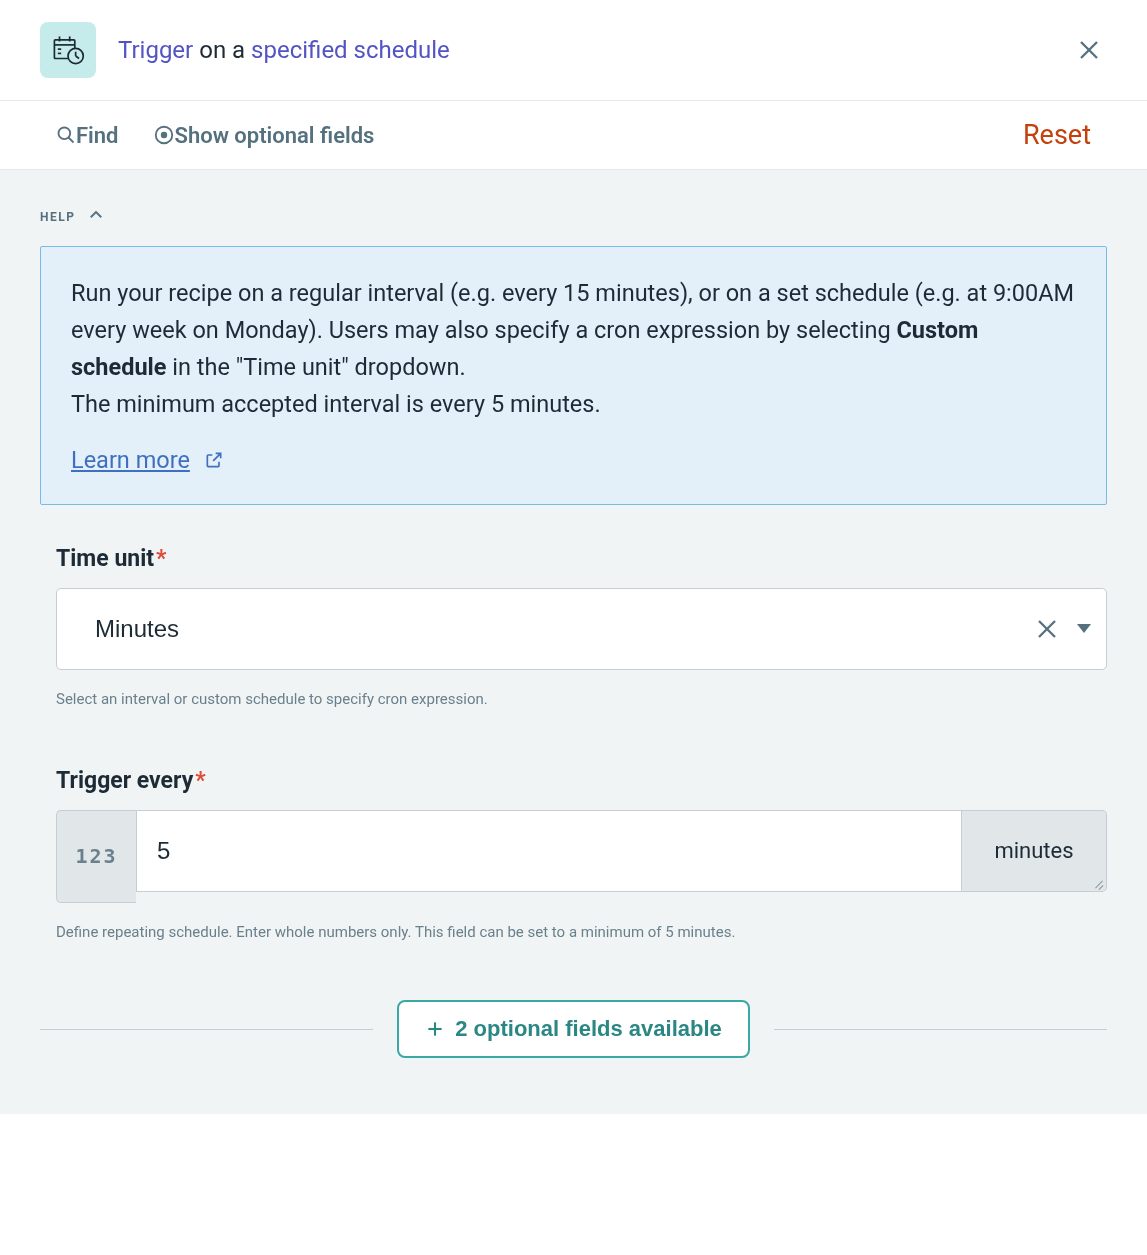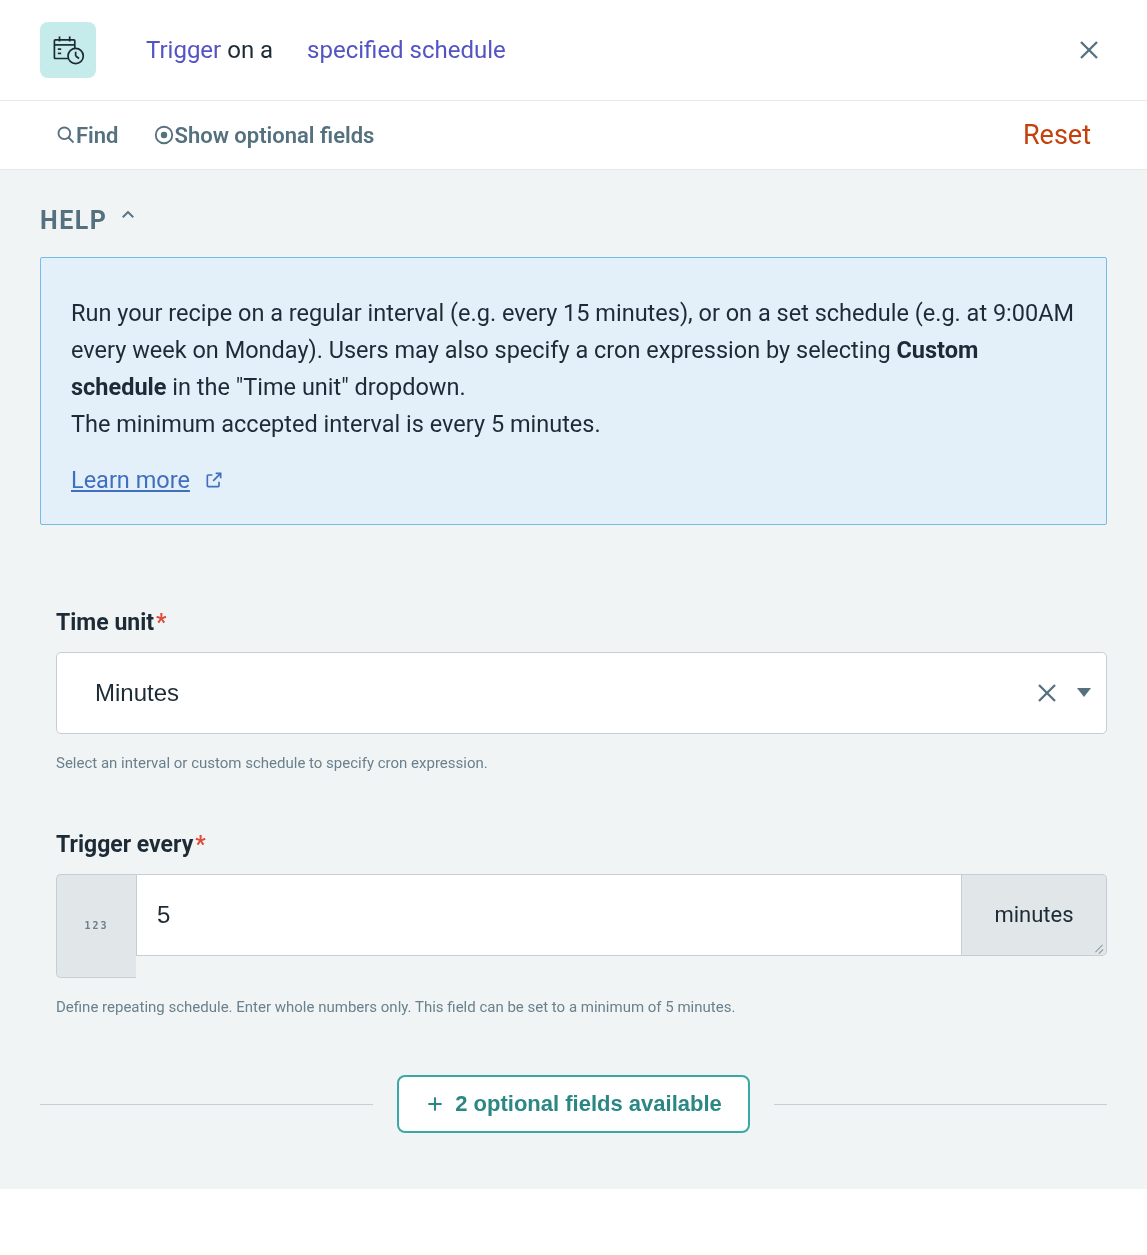--- a/index.html
+++ b/index.html
@@ -4,54 +4,54 @@
 <style>
   * { box-sizing: border-box; }
   html, body { margin: 0; padding: 0; font-family: -apple-system, BlinkMacSystemFont, "Segoe UI", Roboto, Helvetica, Arial, sans-serif; }
   body { width: 1147px; background: #fff; color: #1d2b36; font-size: 22px; }
 
   
   .header { display: flex; align-items: center; padding: 22px 40px; border-bottom: 1px solid #e5e8ea; }
   .app-icon { width: 56px; height: 56px; border-radius: 8px; background: #c5ecea; display: flex; align-items: center; justify-content: center; margin-right: 22px; }
   .app-icon svg { width: 34px; height: 34px; }
   .title-line { font-size: 24px; }
-  .title-link { color: #5354c4; margin-left: 28px; }
+  .title-link { color: #5354c4; }
   .title-plain { color: #1d2b36; }
   .close-btn { margin-left: auto; width: 36px; height: 36px; display: flex; align-items: center; justify-content: center; color: #55707f; cursor: pointer; }
   .close-btn svg { width: 24px; height: 24px; }
 
   
   .toolbar { display: flex; align-items: center; padding: 18px 56px; border-bottom: 1px solid #e5e8ea; }
   .tool-btn { display: flex; align-items: center; font-weight: 600; font-size: 22px; color: #55707f; cursor: pointer; margin-right: 34px; }
   .tool-btn svg { width: 20px; height: 20px; }
   .tool-eye svg { width: 22px; height: 22px; }
   .reset-btn { margin-left: auto; font-weight: 400; font-size: 27px; color: #c2410c; cursor: pointer; }
 
   
   .content { background: #f1f4f5; padding: 36px 40px 56px; }
-  .help-header { display: flex; align-items: flex-start; gap: 12px; font-weight: 700; font-size: 25px; letter-spacing: 1.5px; color: #55707f; cursor: pointer; margin-bottom: 22px; }
+  .help-header { display: flex; align-items: flex-end; gap: 12px; font-weight: 700; font-size: 12px; letter-spacing: 1.5px; color: #55707f; cursor: pointer; margin-bottom: 22px; }
   .help-header svg { width: 18px; height: 18px; }
-  .help-box { border: 1px solid #77bce6; background: #e3f0f9; border-radius: 2px; padding: 37px 30px 30px; margin-bottom: 84px; }
+  .help-box { border: 1px solid #77bce6; background: #e3f0f9; border-radius: 2px; padding: 28px 30px 30px; margin-bottom: 40px; }
   .help-text { font-size: 23.5px; line-height: 1.58; color: #1d2b36; }
   .help-text strong { font-weight: 700; }
   .help-link { display: inline-flex; align-items: center; gap: 14px; margin-top: 22px; color: #3f6fbe; text-decoration: underline; font-size: 23.5px; cursor: pointer; }
   .help-link svg { width: 20px; height: 20px; }
 
   .field { margin-bottom: 56px; padding-left: 16px; }
   .field-label { font-size: 23px; font-weight: 700; color: #1d2b36; margin-bottom: 16px; }
   .req-star { color: #dd4b39; font-weight: 700; margin-left: 2px; }
   .select-wrap { position: relative; }
   .select-input { width: 100%; height: 82px; border: 1px solid #c5ced3; border-radius: 5px; padding: 0 120px 0 38px; font-size: 24px; background: #fff; color: #1d2b36; }
   .select-icons { position: absolute; right: 16px; top: 0; bottom: 0; display: flex; align-items: center; gap: 18px; }
   .clear-x { width: 24px; height: 24px; color: #55707f; cursor: pointer; }
   .caret-down { border-left: 7px solid transparent; border-right: 7px solid transparent; border-top: 9px solid #55707f; cursor: pointer; }
   .helper-text { font-size: 15px; color: #6a808d; margin-top: 18px; line-height: 1.55; }
 
   .number-row { display: flex; }
-  .num-prefix { width: 80px; height: 104px; background: #e1e6e9; border: 1px solid #c5ced3; border-right: none; border-top-left-radius: 5px; border-bottom-left-radius: 5px; display: flex; align-items: center; justify-content: center; font-family: ui-monospace, Menlo, monospace; font-weight: 700; letter-spacing: 2px; font-size: 10px; color: #6a808d; }
+  .num-prefix { width: 80px; height: 93px; background: #e1e6e9; border: 1px solid #c5ced3; border-right: none; border-top-left-radius: 5px; border-bottom-left-radius: 5px; display: flex; align-items: center; justify-content: center; font-family: ui-monospace, Menlo, monospace; font-weight: 700; letter-spacing: 2px; font-size: 20px; color: #6a808d; }
   .num-input { flex: 1; height: 82px; border: 1px solid #c5ced3; padding: 0 20px; font-size: 24px; color: #1d2b36; background: #fff; }
   .num-suffix { width: 145px; height: 82px; background: #e1e6e9; border: 1px solid #c5ced3; border-left: none; border-top-right-radius: 5px; border-bottom-right-radius: 5px; display: flex; align-items: center; justify-content: center; font-size: 22px; color: #1d2b36; position: relative; }
   .resize-handle { position: absolute; right: 2px; bottom: 2px; width: 14px; height: 14px; }
   .resize-handle::before, .resize-handle::after { content: ""; position: absolute; background: #8a9aa3; }
   .resize-handle::before { width: 10px; height: 1px; transform: rotate(-45deg); right: 0; bottom: 4px; }
   .resize-handle::after { width: 6px; height: 1px; transform: rotate(-45deg); right: 0; bottom: 1px; }
 
   .optional-row { display: flex; align-items: center; gap: 24px; }
   .hrline { flex: 1; height: 1px; background: #c5ced3; }
   .pill-btn { display: flex; align-items: center; gap: 10px; border: 2px solid #3aa9a5; color: #2b8784; background: #fff; border-radius: 8px; padding: 14px 26px; font-size: 22px; font-weight: 600; cursor: pointer; }

